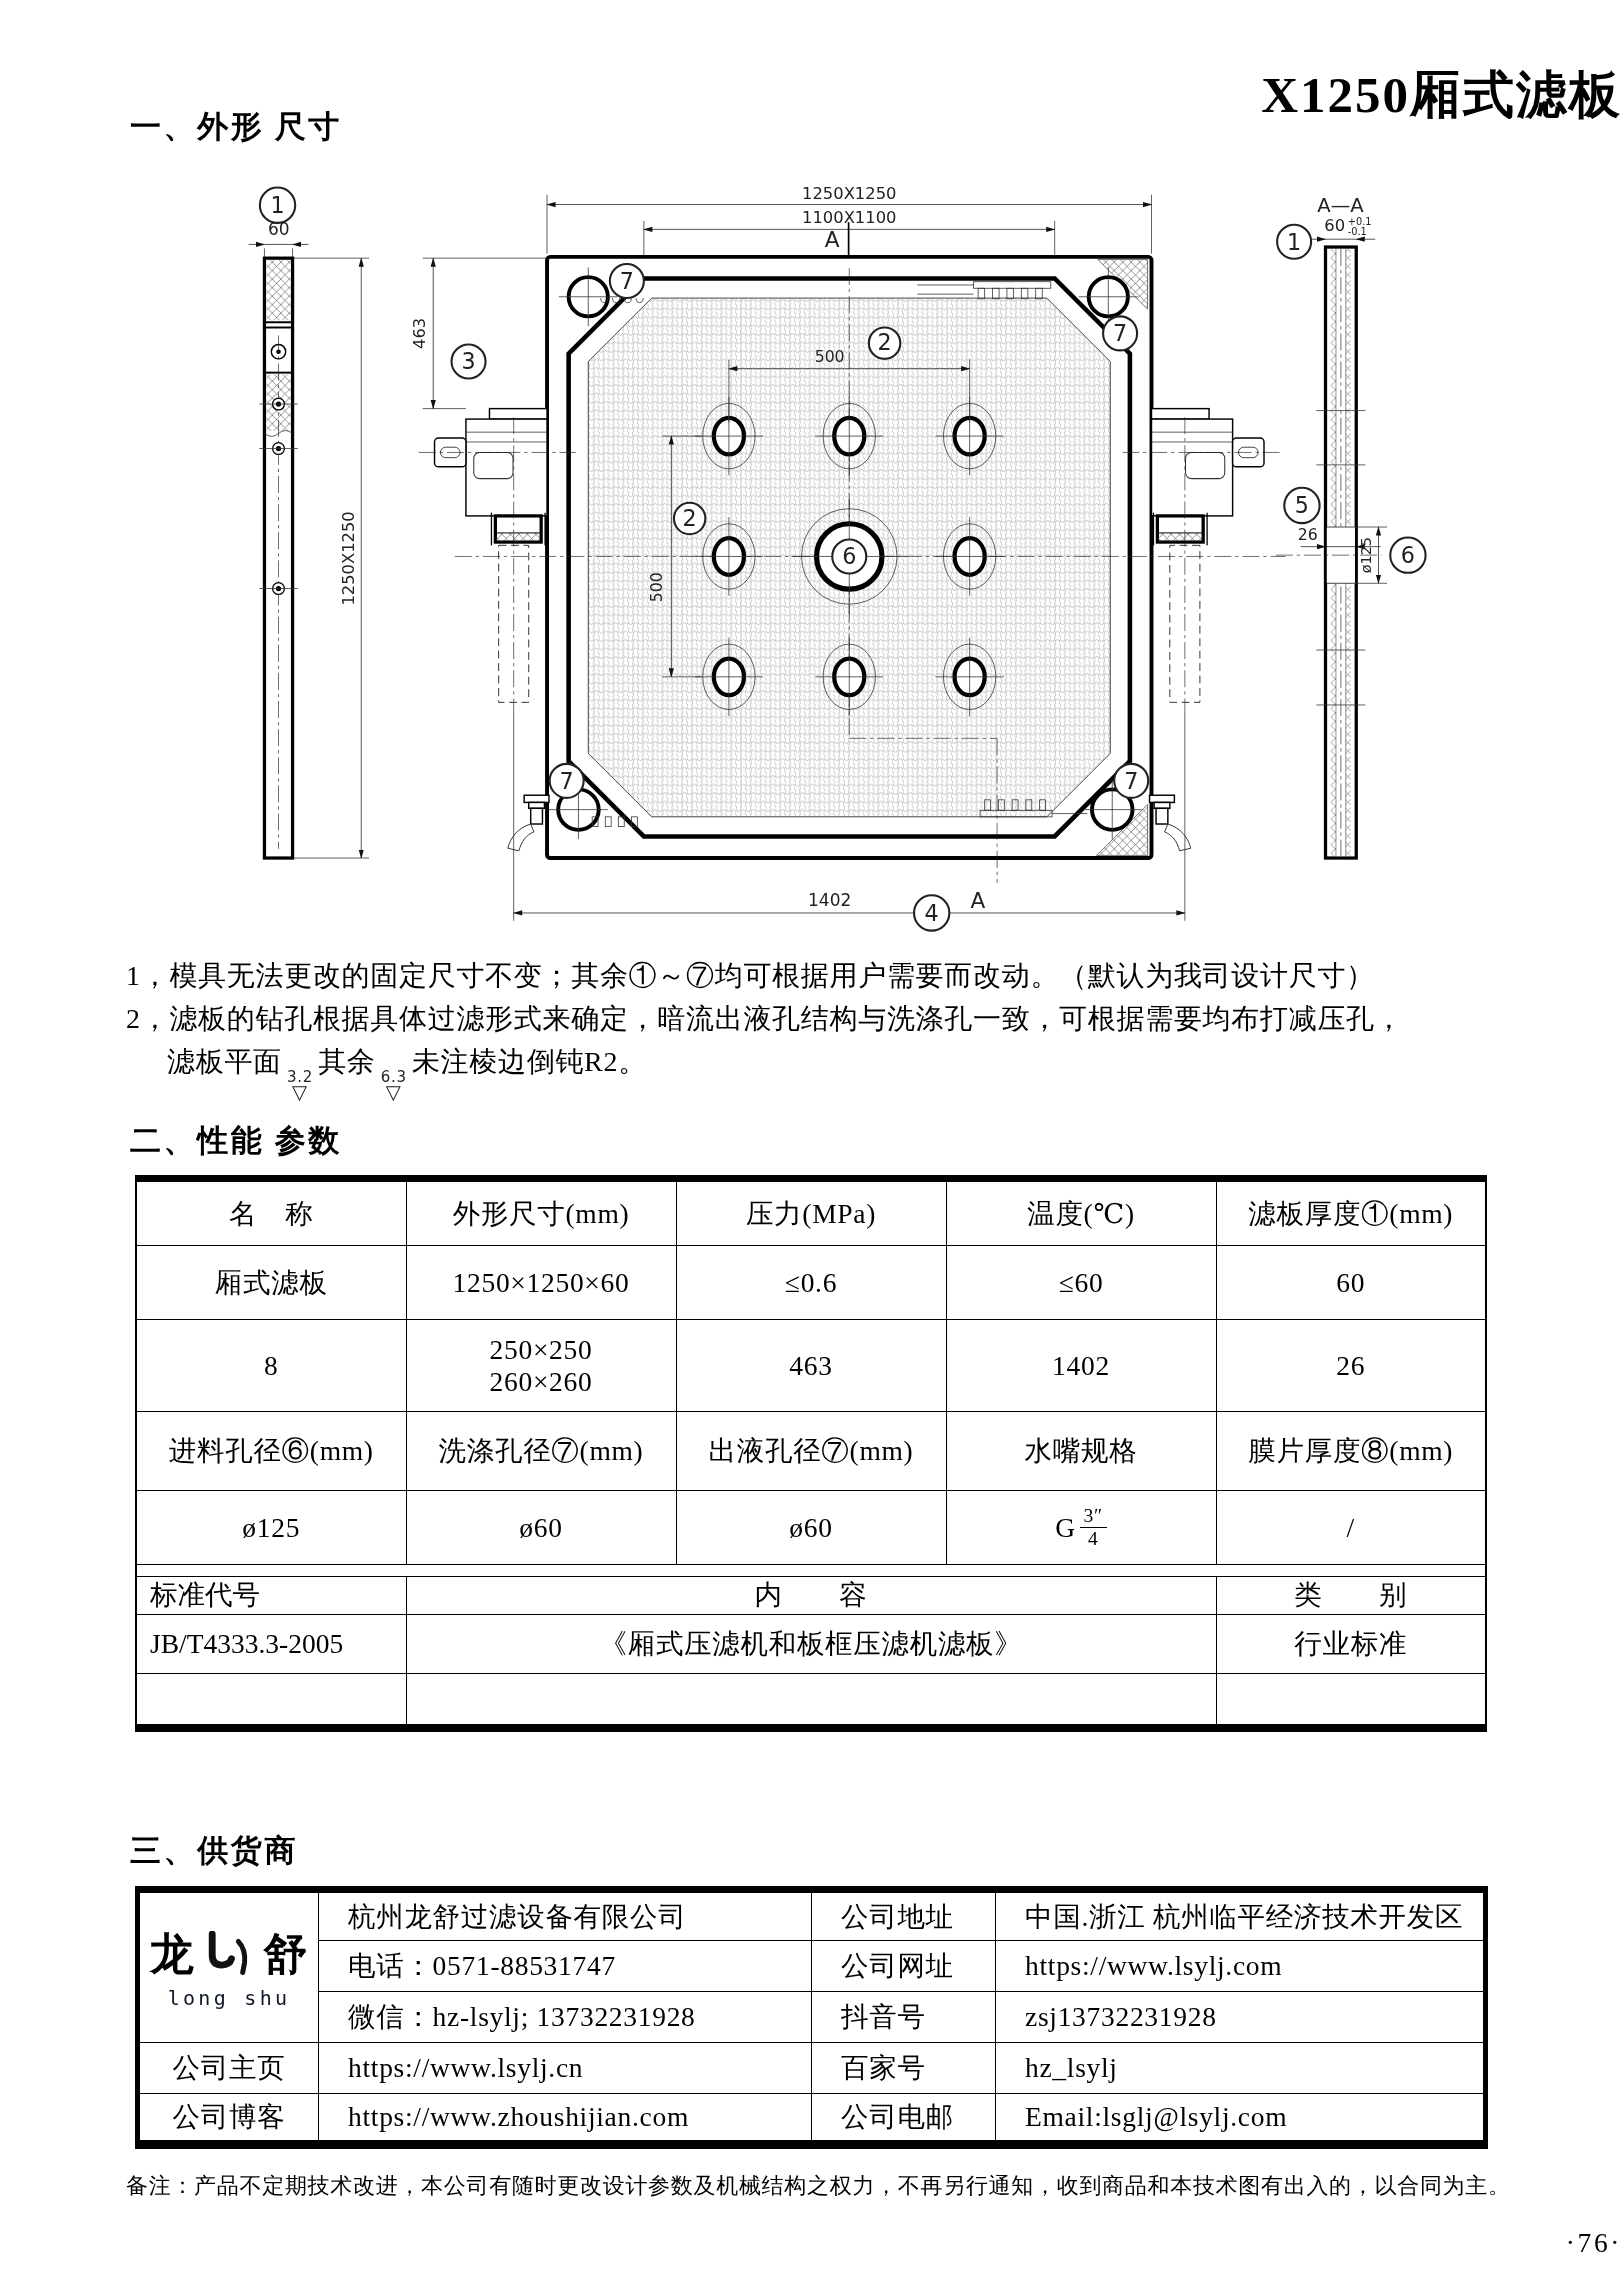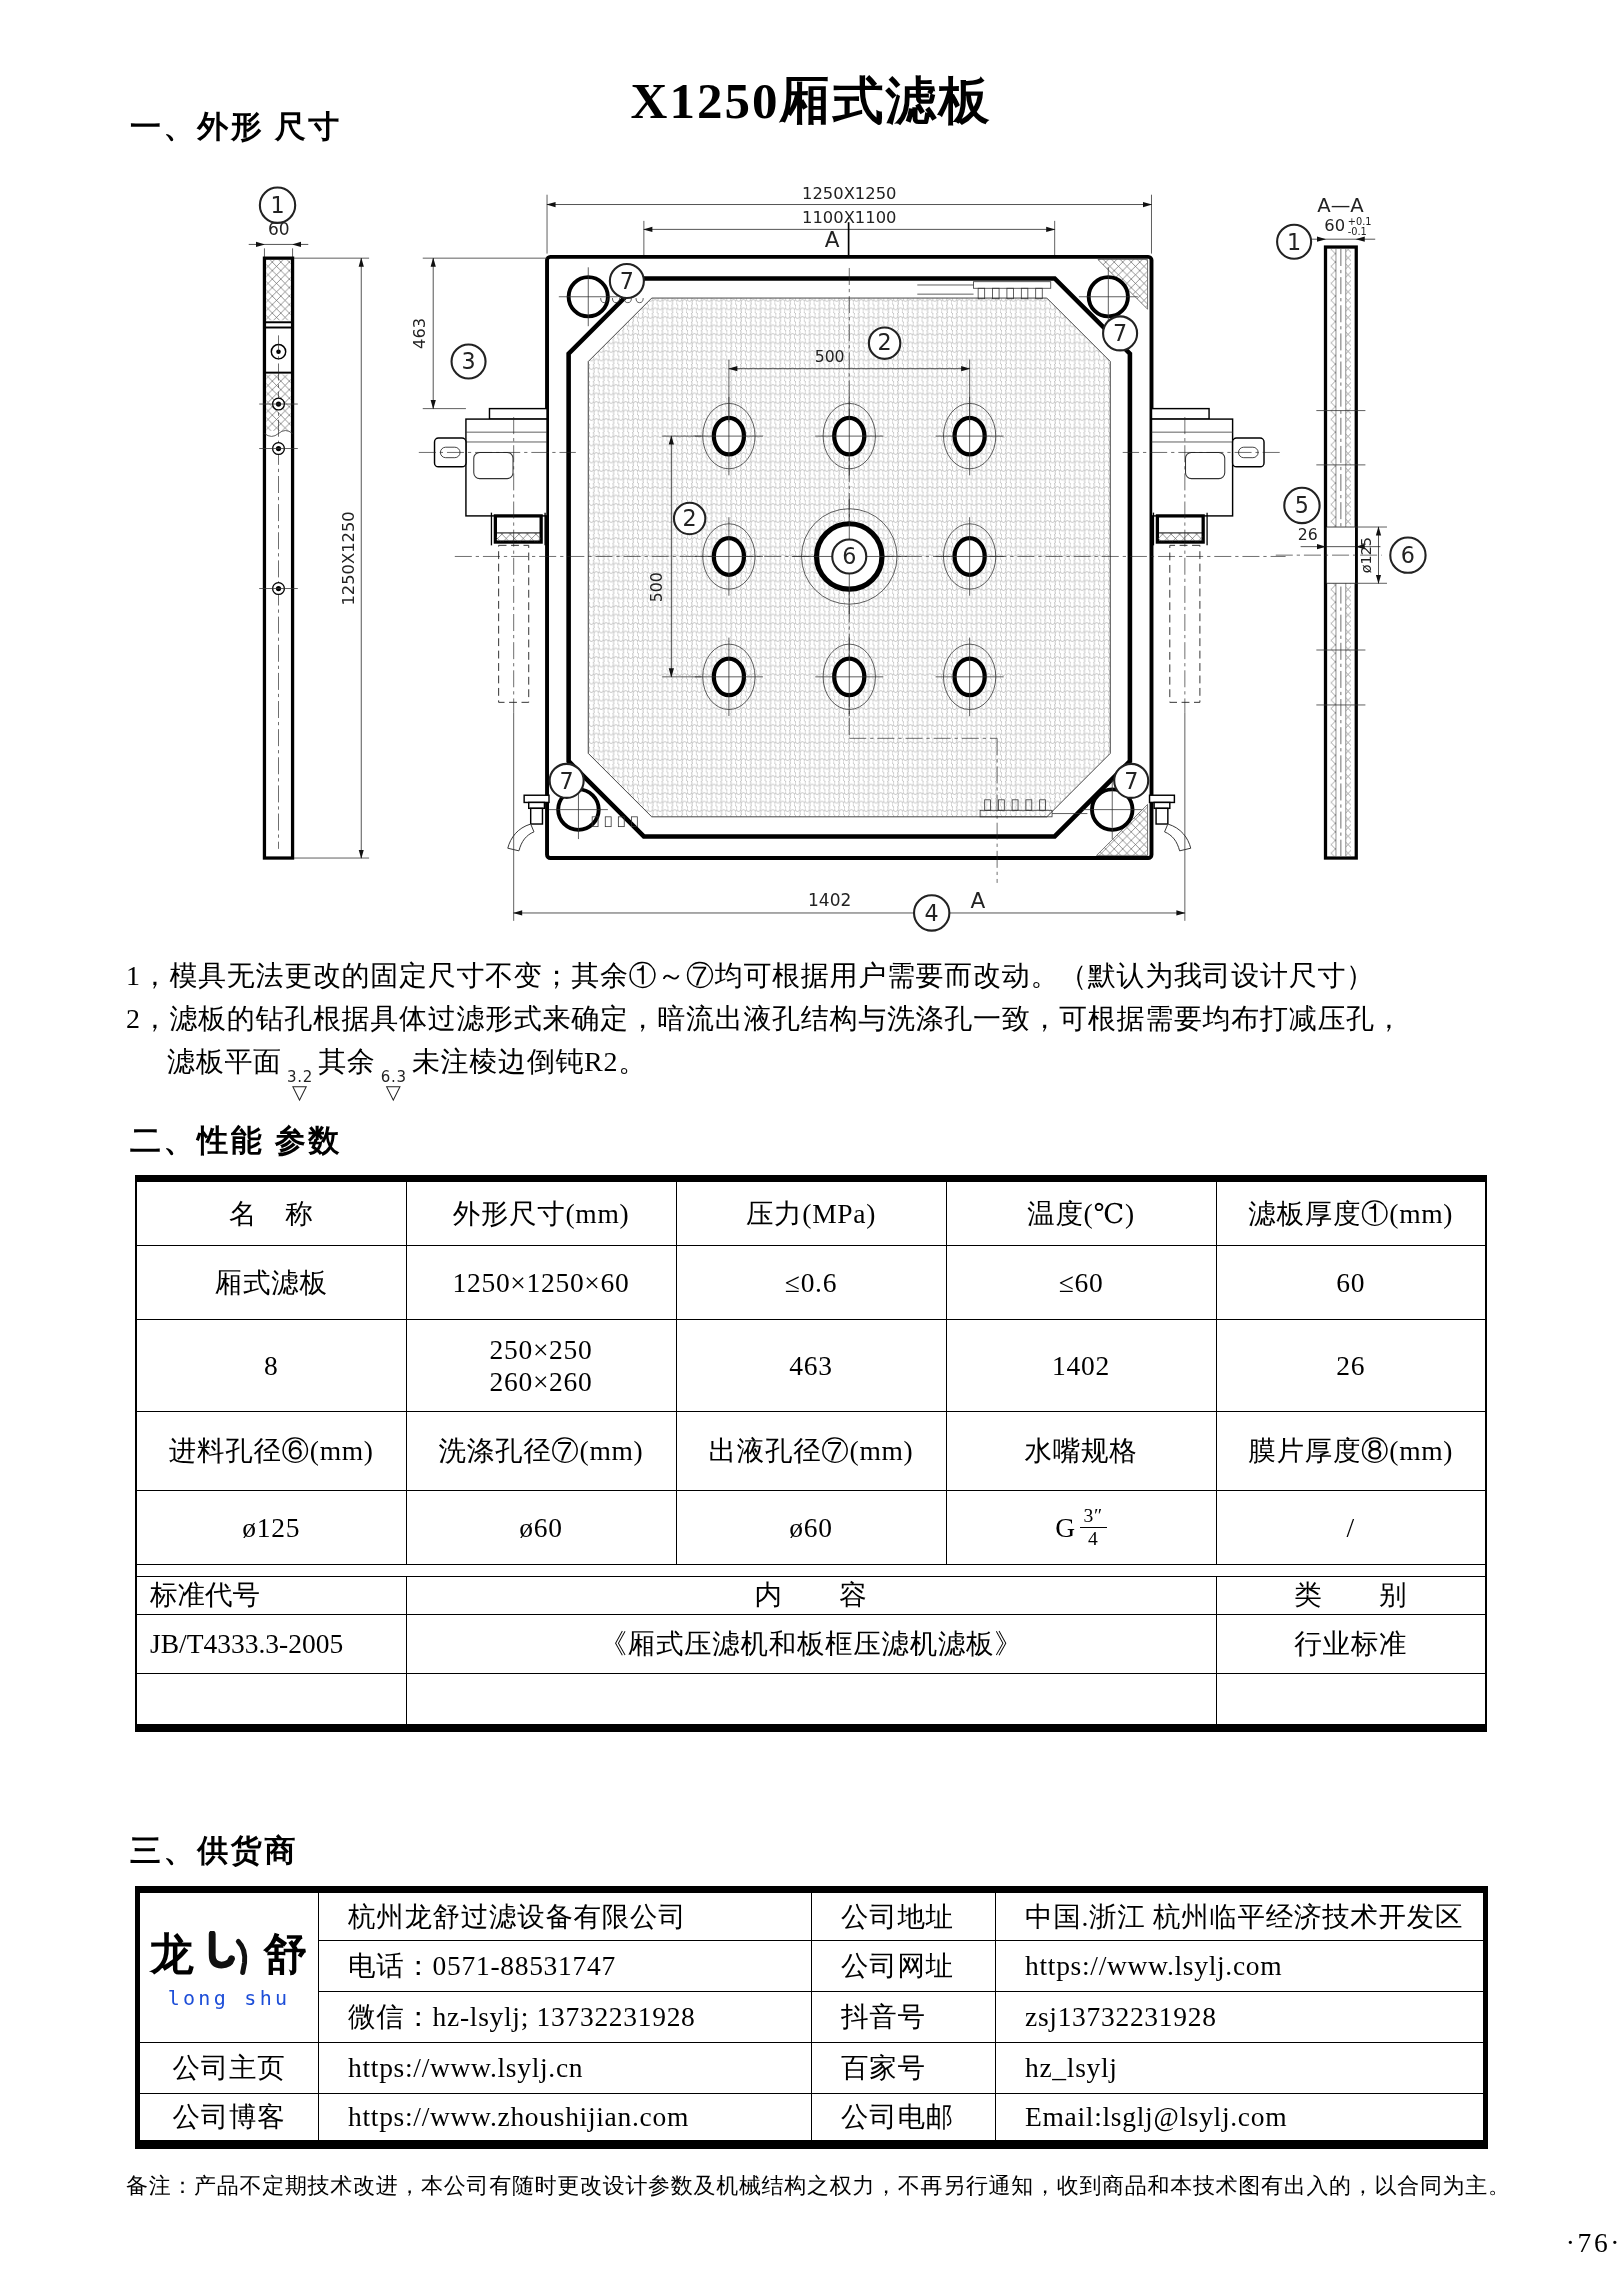--- a/index.html
+++ b/index.html
@@ -1,19 +1,19 @@
 <!DOCTYPE html>
 <html style="font-size:10.5px"><head>
 <meta charset="utf-8">
 <style>
   *{margin:0;padding:0;box-sizing:border-box}
   html,body{background:#888}
   body{width:1622px;height:2295px;position:relative;font-family:"Liberation Serif","DejaVu Serif",serif;color:#000}
   #page{position:absolute;left:0;top:0;width:1622px;height:2295px;background:#fff;overflow:hidden}
-  .title{position:absolute;left:0;top:67px;width:100%;text-align:center;font-size:51px;font-weight:bold;letter-spacing:2px}
+  .title{position:absolute;left:0;top:61px;width:100%;text-align:right;font-size:51px;font-weight:bold;letter-spacing:2px}
   .shead{position:absolute;left:130px;font-size:31px;font-weight:bold;letter-spacing:2.6px}
   .s1{top:106px}.s2{top:1120px}.s3{top:1830px}
   .draw{position:absolute;left:0;top:162px;width:1622px;height:785px}
   .notes{position:absolute;left:126px;top:954px;width:1400px;font-size:28px;line-height:43px;letter-spacing:0.7px}
   .notes .ind{padding-left:41px}
   .rough{display:inline-flex;flex-direction:column;align-items:center;vertical-align:-10.5px;line-height:1;margin:0 5.2px}
   .rough .rv{font-size:15px;line-height:14.4px;font-family:"DejaVu Sans",sans-serif;color:#222}
   .rough .rt{font-size:19.6px;line-height:17px;color:#222}
   table{border-collapse:collapse;table-layout:fixed;position:absolute;background:#fff}
   td{overflow:hidden}
@@ -26,21 +26,21 @@
   .frac .fn{font-size:19.6px;border-bottom:1.6px solid #000;padding:0 3.9px 1.3px}
   .frac .fd{font-size:19.6px;padding-top:1.3px}
   .sup{left:135px;top:1886px;width:1348px;border:5.2px solid #000;border-top-width:7.2px;border-bottom-width:9.8px}
   .sup td{border:1.6px solid #000;font-size:27.5px;text-align:left;padding-left:29px;vertical-align:middle;letter-spacing:0.7px}
   .sup td.slabel1{text-align:center;padding-left:0}
   .logocell{padding-left:0 !important;text-align:center !important}
   .logo{display:flex;flex-direction:column;align-items:center;justify-content:center;gap:1.3px}
   .logorow{display:flex;align-items:center;justify-content:center;gap:6.5px}
   .lz{font-size:44px;font-weight:bold}
   .lmark{width:56px;height:47px}
-  .lat{font-size:20px;font-family:"DejaVu Sans Mono",monospace;letter-spacing:3.3px;color:#1d4ed8}
+  .lat{font-size:20px;font-family:"DejaVu Sans Mono",monospace;letter-spacing:3.3px;color:#0f172a}
   .footnote{position:absolute;left:126px;top:2171px;width:1407px;font-size:22px;letter-spacing:0.7px}
   .pagenum{position:absolute;left:0;top:2227px;width:100%;text-align:right;font-size:27.5px;letter-spacing:2.6px}
   
   .th6{stroke:#000;stroke-width:6;fill:#fff}
   .th7{stroke:#000;stroke-width:7;fill:none}
   .th5{stroke:#000;stroke-width:5;fill:#fff}
   .md{stroke:#000;stroke-width:2.2;fill:#fff}
   .thin{stroke:#333;stroke-width:1.2;fill:none}
   .dim{stroke:#111;stroke-width:1.1;fill:none}
   .cl{stroke:#222;stroke-width:1;fill:none;stroke-dasharray:26 6 5 6}

